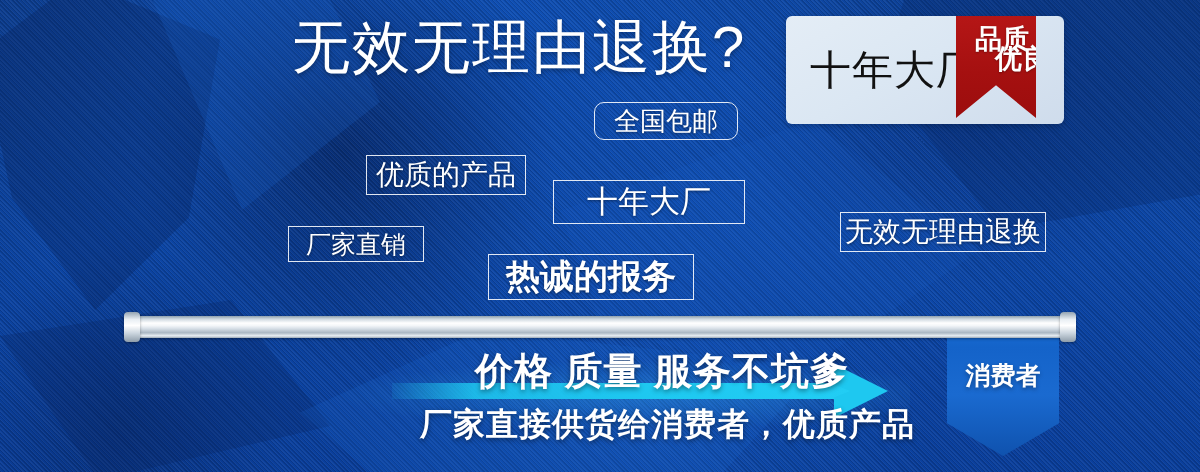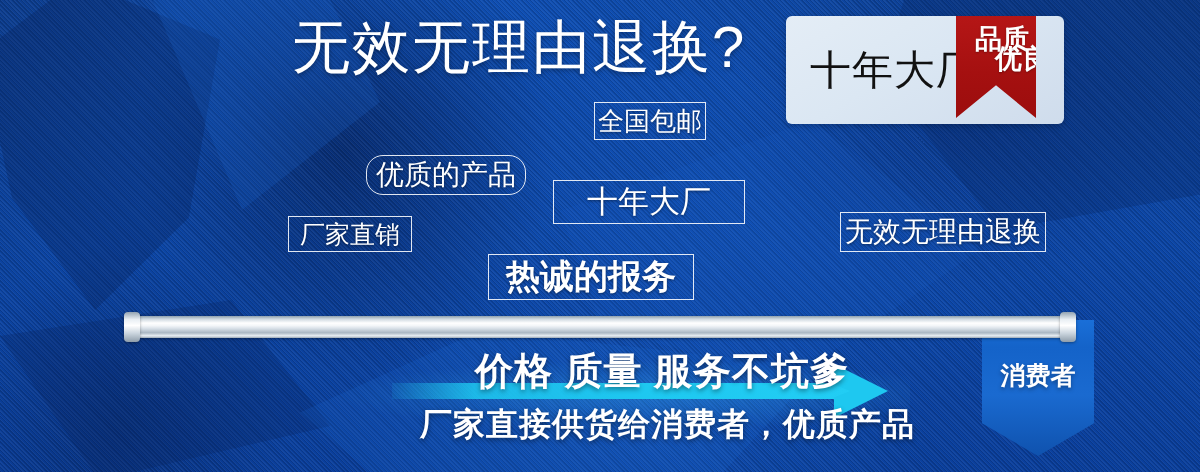--- a/index.html
+++ b/index.html
@@ -78,24 +78,24 @@
   #ribbon .rl2{top:28px;margin-left:20px;}
 
   
   .tag{
     position:absolute;color:#ffffff;white-space:nowrap;
     border:1px solid rgba(255,255,255,.88);
     text-shadow:0 1px 3px rgba(0,0,0,.45);
     box-sizing:border-box;
     display:flex;align-items:center;justify-content:center;
   }
-  #tag-0{left:594px;top:102px;width:112px;height:38px;font-size:26px;}
-  #tag-1{left:366px;top:155px;width:160px;height:40px;font-size:28px;border-radius:17px;}
+  #tag-0{left:594px;top:102px;width:144px;height:38px;font-size:26px;border-radius:10px;}
+  #tag-1{left:366px;top:155px;width:160px;height:40px;font-size:28px;}
   #tag-2{left:553px;top:180px;width:192px;height:44px;font-size:31px;}
-  #tag-3{left:288px;top:216px;width:124px;height:36px;font-size:25px;}
+  #tag-3{left:288px;top:226px;width:136px;height:36px;font-size:25px;}
   #tag-4{left:840px;top:212px;width:206px;height:40px;font-size:28px;}
   #tag-5{left:488px;top:254px;width:206px;height:46px;font-size:34px;font-weight:700;}
 
   
   #rod{
     position:absolute;left:127px;top:316px;width:944px;height:22px;
     border-radius:11px;
     background:linear-gradient(180deg,
       #8fa0ad 0%, #cfd9e1 14%, #ffffff 32%, #f3f6f9 44%,
       #d6dee6 58%, #aab7c3 76%, #e8eef3 90%, #9aa8b5 100%);
@@ -122,21 +122,20 @@
   }
   #flag-left{
     left:147px;top:320px;height:136px;font-size:25px;
     padding-bottom:26px;box-sizing:border-box;
     background:linear-gradient(180deg,#cf1010 0%,#bb0c0c 18%,#c01212 55%,#a60e0e 100%);
   }
   #flag-right{
     left:947px;top:320px;height:136px;font-size:25px;
     padding-bottom:26px;box-sizing:border-box;
     background:linear-gradient(180deg,#1a6fd8 0%,#1463c9 20%,#1a6ad0 55%,#0f52ae 100%);
-    margin-left:35px;
   }
 
   
   #arrow-shaft{
     position:absolute;left:392px;top:383px;width:460px;height:16px;
     background:linear-gradient(90deg,rgba(30,200,240,.10) 0%,rgba(30,200,240,.85) 18%,#1ec8f0 55%,#22cdf4 100%);
     z-index:3;
   }
   #arrow-head{
     position:absolute;left:834px;top:364px;width:54px;height:54px;

